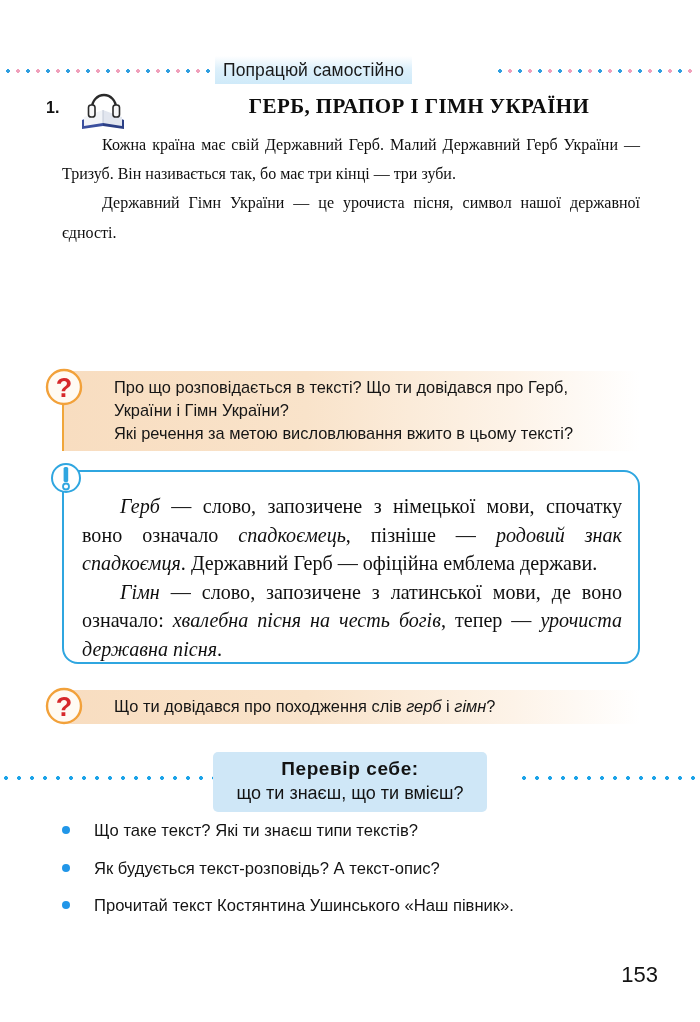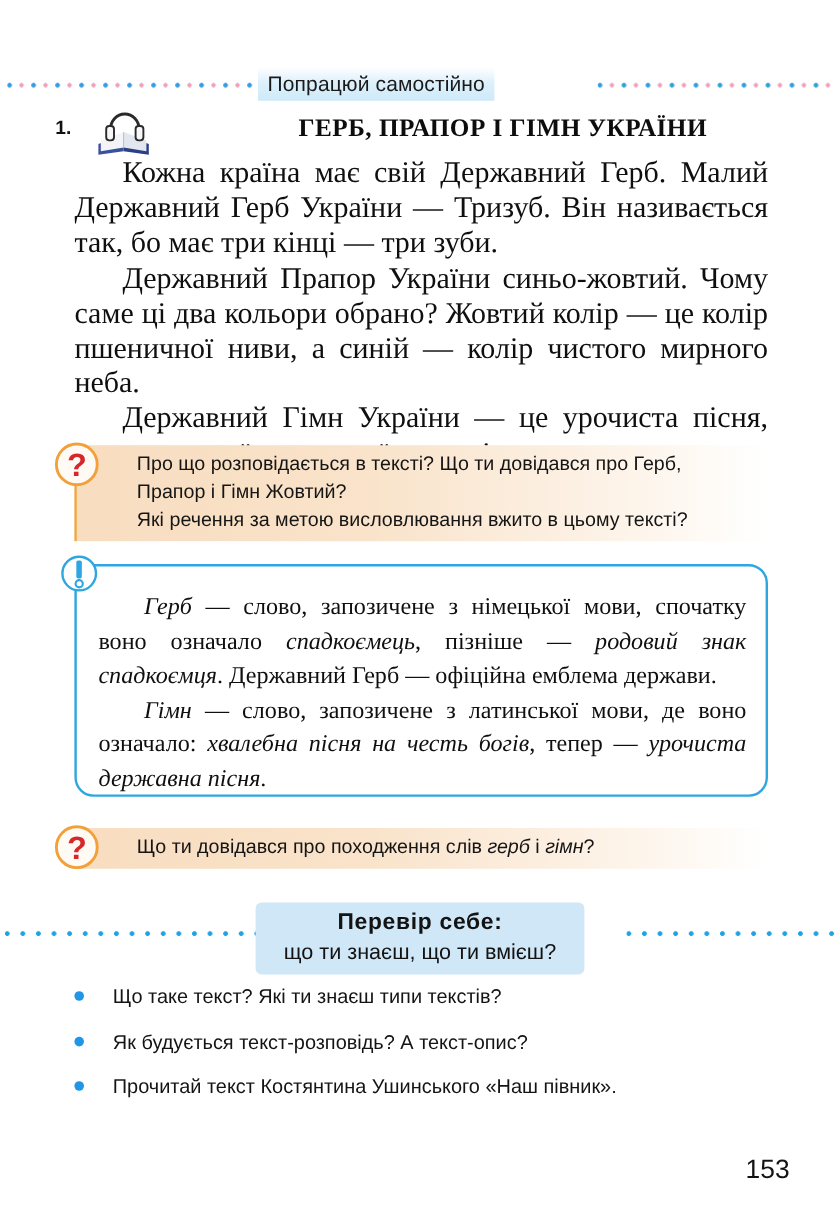--- a/index.html
+++ b/index.html
@@ -83,21 +83,21 @@
     letter-spacing: 0.4px;
     color: #0d0d0d;
     margin-left: 41px;
   }
 
   
   .body-text {
     position: absolute;
     left: 62px;
     width: 578px;
-    font-size: 25px;
+    font-size: 16px;
     line-height: 29.2px;
     text-align: justify;
     text-justify: inter-word;
     color: #0f0f0f;
   }
   .body-text p {
     margin: 0;
     text-indent: 40px;
   }
   #para-block { top: 130px; }
@@ -289,33 +289,32 @@
 
     <rect x="12.5" y="17" width="6.5" height="12" rx="2.6" fill="#f7f7f8" stroke="#2a2a2a" stroke-width="1.6"></rect>
     <rect x="37" y="17" width="6.5" height="12" rx="2.6" fill="#f7f7f8" stroke="#2a2a2a" stroke-width="1.6"></rect>
   </svg>
 </div>
 
 <div class="main-title">ГЕРБ, ПРАПОР І ГІМН УКРАЇНИ</div>
 
 <div class="body-text" id="para-block">
   <p>Кожна країна має свій Державний Герб. Малий Державний Герб України — Тризуб. Він називається так, бо має три кінці — три зуби.</p>
-  <p>Державний Прапор України синьо-жовтий. Чому саме ці два кольори обрано? Жовтий колір — це колір пшеничної ниви, а синій — колір чистого мирного неба.</p>
   <p>Державний Гімн України — це урочиста пісня, символ нашої державної єдності.</p>
 </div>
 
 <div class="q-box" id="q-box-1">
   <span class="q-mark-icon">
     <svg viewBox="0 0 42 42" width="42" height="42" aria-hidden="true">
       <circle cx="21" cy="21" r="17" fill="#fffaf3" stroke="#f2a13a" stroke-width="2.4"></circle>
       <text x="21" y="31" text-anchor="middle" font-family="Liberation Sans, sans-serif" font-size="27" font-weight="bold" fill="#d6282b">?</text>
     </svg>
   </span>
   <p>Про що розповідається в тексті?  Що ти довідався про Герб,</p>
-  <p>Прапор і Гімн Жовтий?</p>
+  <p>України і Гімн України?</p>
   <p>Які речення за метою висловлювання вжито в цьому тексті?</p>
 </div>
 
 <div class="info-box">
   <div class="info-border"></div>
 
   <span class="excl-icon">
     <svg viewBox="0 0 34 40" width="34" height="40" aria-hidden="true">
       <circle cx="17" cy="21" r="14" fill="#ffffff" stroke="#2fa6e0" stroke-width="2"></circle>
       <rect x="14.6" y="10" width="4.6" height="15" rx="1.6" fill="#2fa6e0"></rect>

